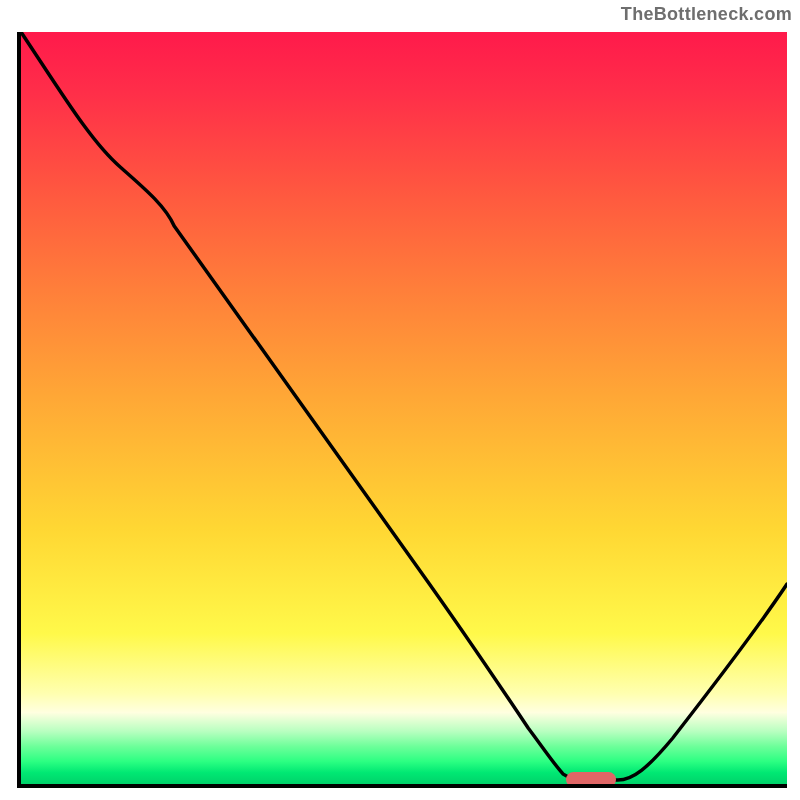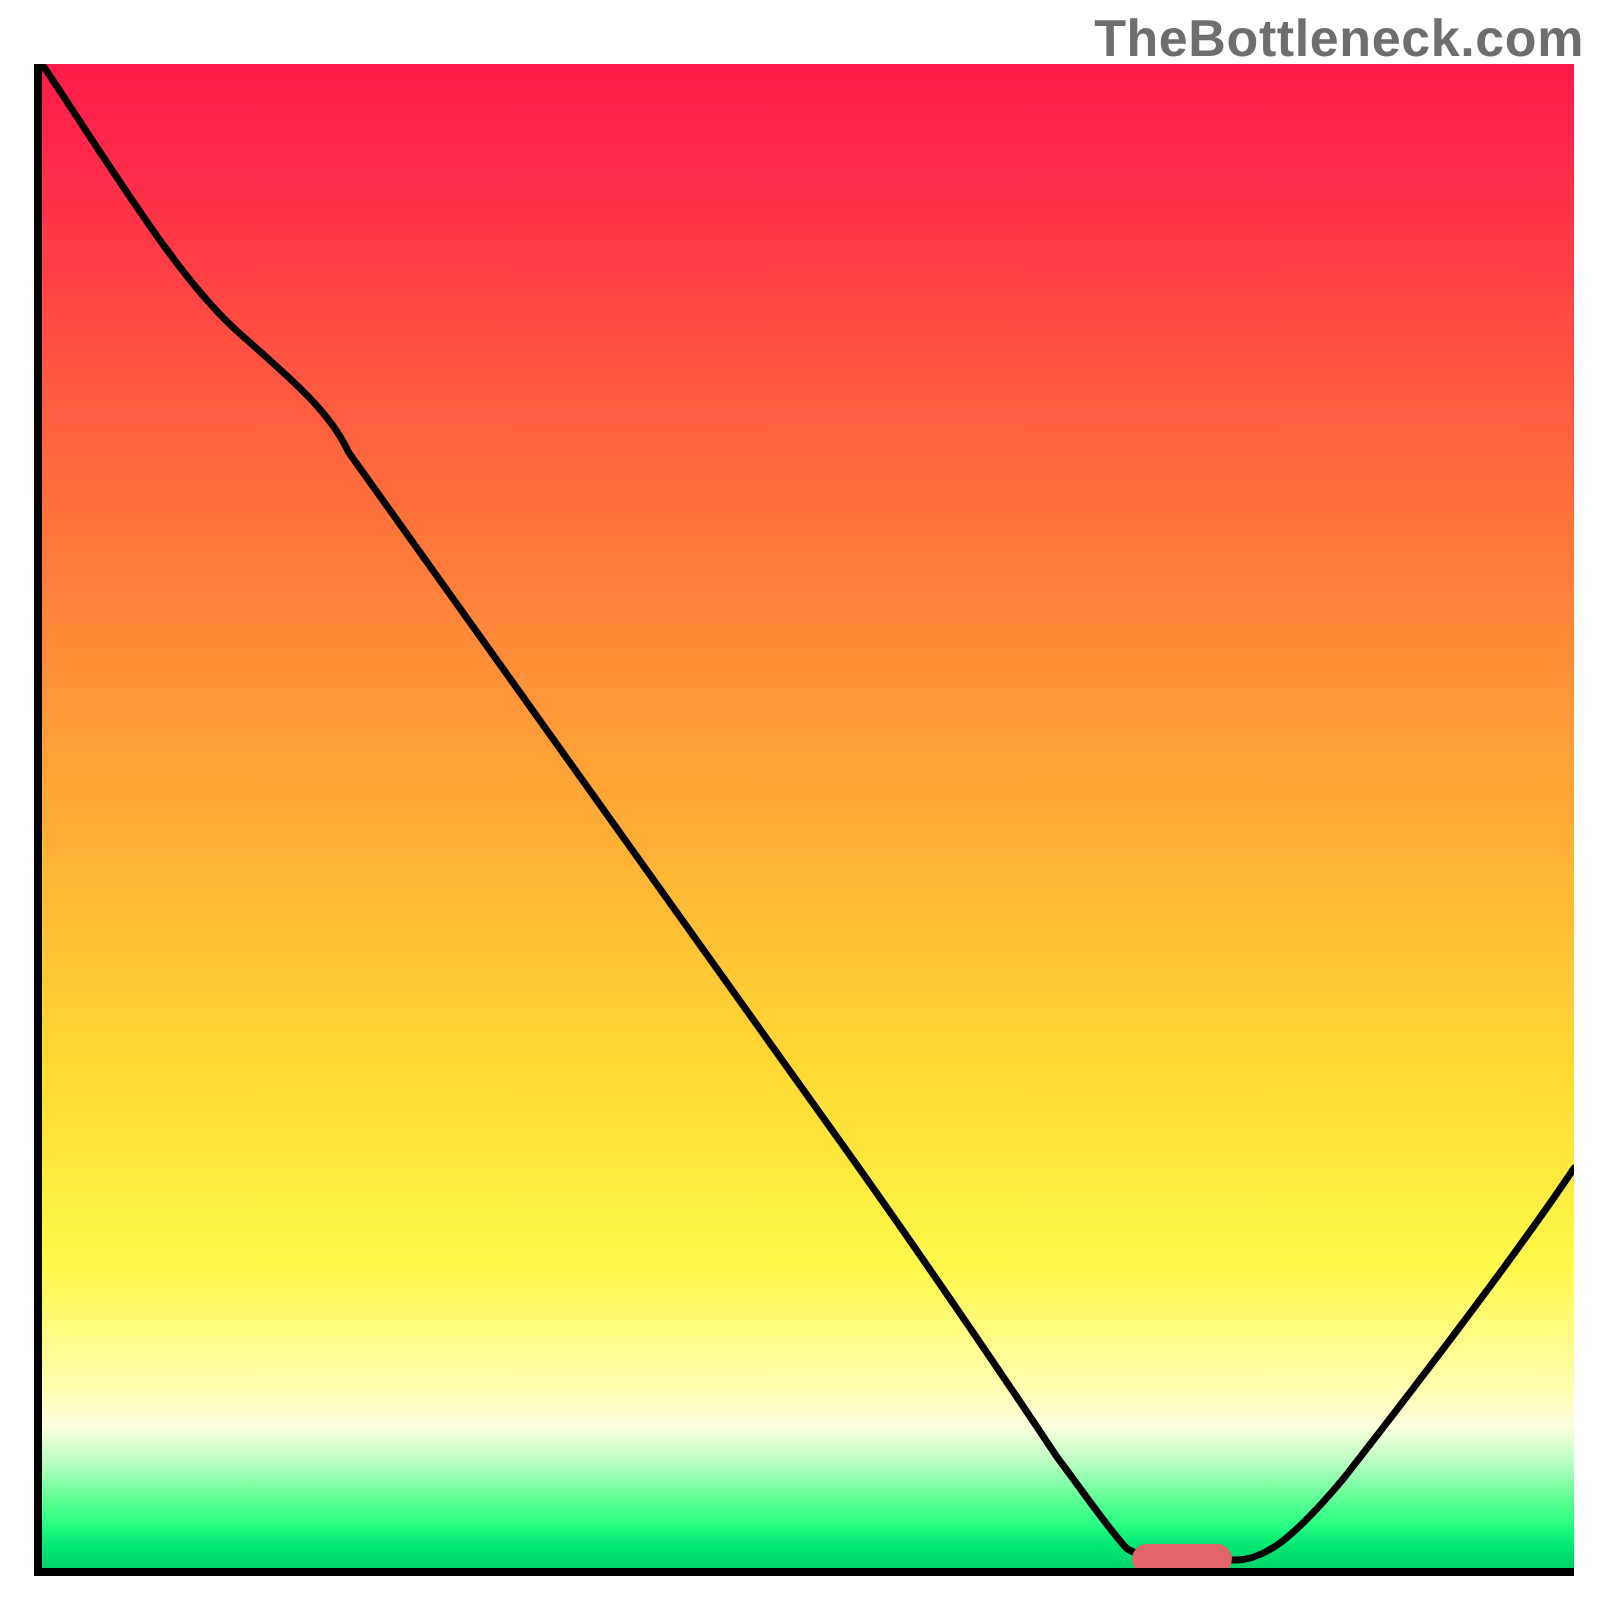--- a/index.html
+++ b/index.html
@@ -12,21 +12,21 @@
   }
   .container {
     position: relative;
     width: 800px;
     height: 800px;
   }
   .watermark {
     position: absolute;
     top: 4px;
     right: 8px;
-    font-size: 26px;
+    font-size: 18px;
     font-weight: bold;
     color: #6e6e6e;
     letter-spacing: 0.3px;
   }
   .plot-frame {
     position: absolute;
     left: 17px;
     top: 32px;
     width: 770px;
     height: 756px;

